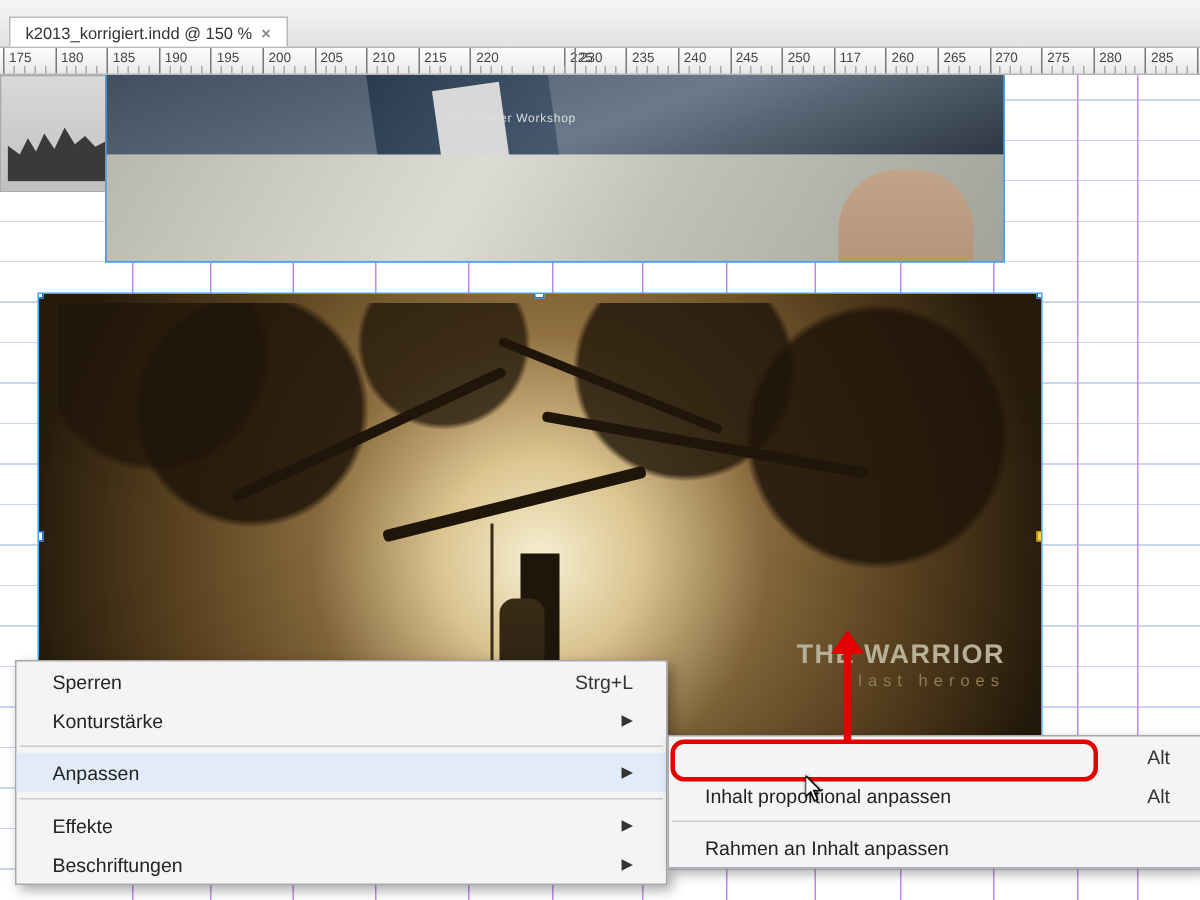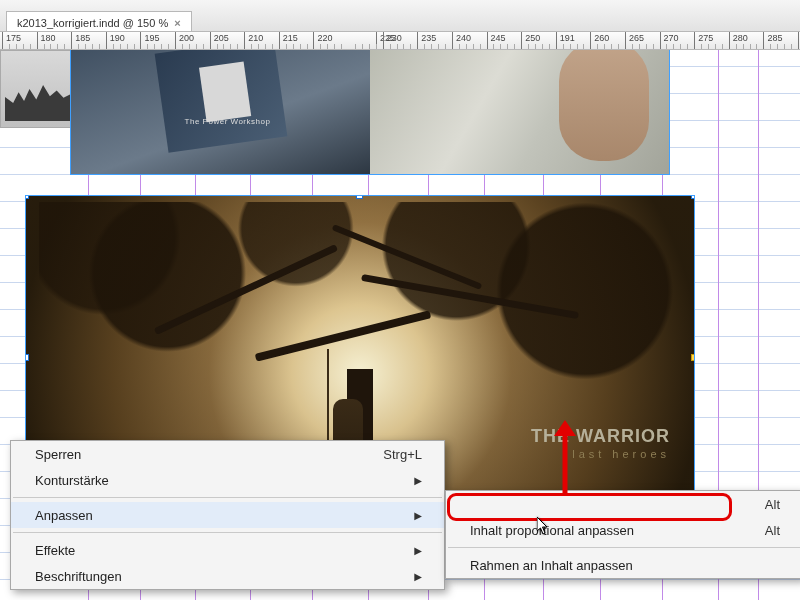--- a/index.html
+++ b/index.html
@@ -14,21 +14,21 @@
   .ruler .tick span { position:absolute; top:1px; left:3px; font-size:9px; color:#444;}
   .ruler .minor { position:absolute; top:12px; height:6px; border-left:1px solid #aaa;}
   
   .canvas { position:relative; width:800px; height:560px; background:#dcdcdc; overflow:hidden;}
   .page { position:absolute; left:-60px; top:-10px; width:900px; height:700px; background:#fff; box-shadow:2px 2px 6px rgba(0,0,0,.25);}
   
   .baselines { position:absolute; inset:0; background:repeating-linear-gradient(to bottom, transparent 0, transparent 26px, #c9d7ee 26px, #c9d7ee 27px); }
   
   .col-guide { position:absolute; top:0; bottom:0; width:1px; background:#c18ae8;}
   
-  .img-frame { position:absolute; border:1px solid #3fa0ff; background:#888; overflow:hidden;}
+  .img-frame { position:absolute; border:1px solid #3fa0ff; background:#888; overflow:hidden;flex-direction:column;}
   .img-top { left:130px; top:-10px; width:600px; height:145px; display:flex;}
   .img-top .half { flex:1; position:relative;}
   .img-top .book { position:absolute; left:30%; top:10%; width:120px; height:100px; background:linear-gradient(135deg,#2a3b50,#4a5e74); transform:rotate(-8deg);}
   .img-top .book::after{content:""; position:absolute; left:35%; top:20%; width:45px; height:55px; background:#d8d8d8;}
   .book-label{position:absolute; left:38%; top:60%; font-size:8px; color:#ddd; letter-spacing:.5px;}
   .man-r{background:linear-gradient(120deg,#b7b9ae 0%, #dcdcd4 40%, #c1c3ba 60%, #a2a49a 100%);}
   .arm{position:absolute;right:20px;top:10px;width:90px;height:120px;border-radius:40px;background:linear-gradient(#c2a48a,#a8876b);}
   .img-tree { left:85px; top:155px; width:670px; height:325px;
      background:
        radial-gradient(circle at 50% 55%, rgba(255,250,220,.95) 0%, rgba(255,230,170,.8) 18%, rgba(180,140,80,.55) 40%, rgba(90,65,30,.85) 65%, rgba(35,25,10,.95) 90%),
@@ -195,21 +195,21 @@
     <div class="minor" style="left: 507.287px;"></div>
     <div class="minor" style="left: 514.209px;"></div>
     <div class="tick" style="left: 521.13px;">
       <span>250</span>
     </div>
     <div class="minor" style="left: 528.052px;"></div>
     <div class="minor" style="left: 534.974px;"></div>
     <div class="minor" style="left: 541.896px;"></div>
     <div class="minor" style="left: 548.817px;"></div>
     <div class="tick" style="left: 555.739px;">
-      <span>191</span>
+      <span>117</span>
     </div>
     <div class="minor" style="left: 562.661px;"></div>
     <div class="minor" style="left: 569.583px;"></div>
     <div class="minor" style="left: 576.504px;"></div>
     <div class="minor" style="left: 583.426px;"></div>
     <div class="tick" style="left: 590.348px;">
       <span>260</span>
     </div>
     <div class="minor" style="left: 597.27px;"></div>
     <div class="minor" style="left: 604.191px;"></div>

